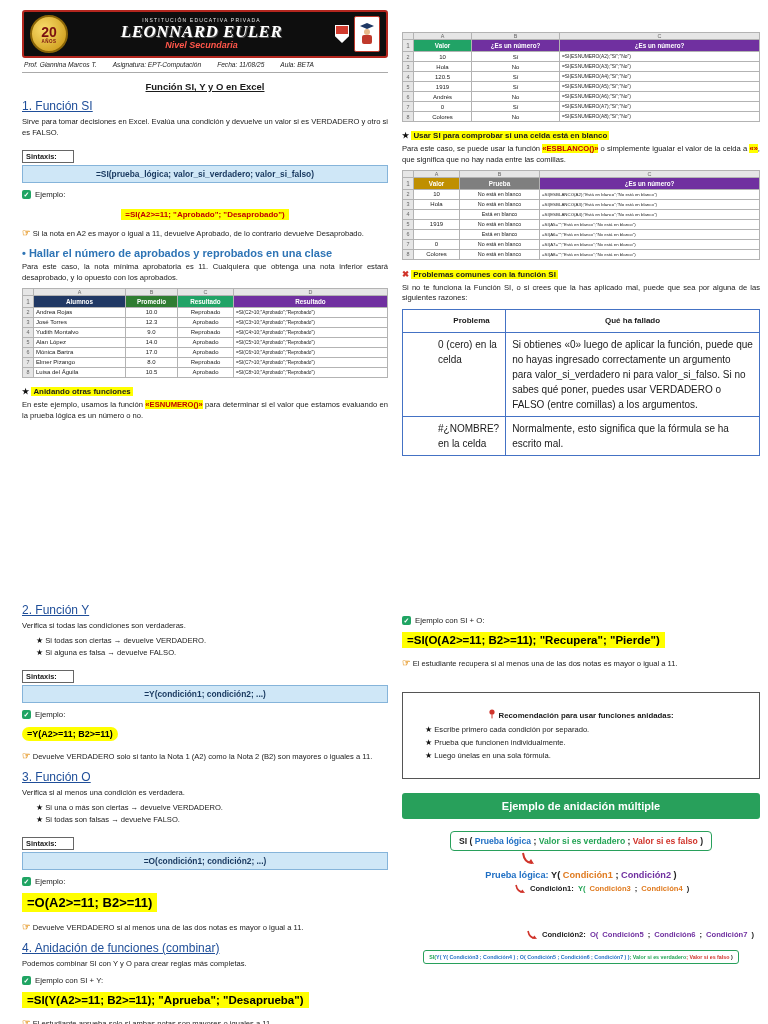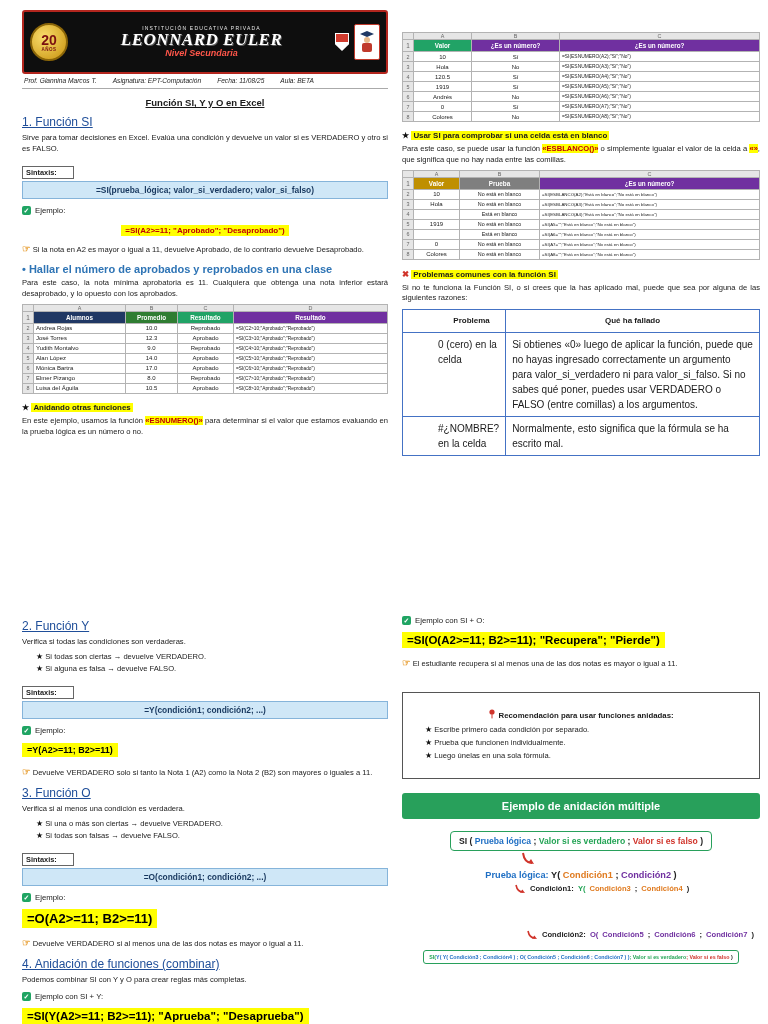--- a/index.html
+++ b/index.html
@@ -4,21 +4,21 @@
 <style>
   * { box-sizing: border-box; }
   body { margin:0; background:#ffffff; font-family:"Liberation Sans", sans-serif; }
   .page { position:relative; width:768px; height:1024px; background:#fff; overflow:hidden; outline:1px solid #d9d9d9; color:#1a1a1a; }
   .col { position:absolute; top:0; }
   .col-left  { left:22px;  width:366px; top:10px; }
   .col-right { left:402px; width:358px; top:28px; }
   .sp { width:100%; }
 
   
-  .banner { height:64px; background:#0e0e0e; border:2px solid #b3261e; border-radius:3px;
+  .banner { height:48px; background:#0e0e0e; border:2px solid #b3261e; border-radius:3px;
             display:flex; align-items:center; padding:0 6px; gap:8px; }
   .badge { width:38px; height:38px; border-radius:50%; flex:0 0 auto;
            background:radial-gradient(circle at 35% 35%, #f9dc6b, #c8920e);
            border:2px solid #8a6508; display:flex; flex-direction:column; align-items:center; justify-content:center;
            color:#7a1010; font-weight:bold; }
   .badge .n { font-size:14px; line-height:1; }
   .badge .a { font-size:4.5px; text-transform:uppercase; letter-spacing:.5px; }
   .b-center { flex:1; text-align:center; color:#fff; line-height:1.05; }
   .inst { font-size:5px; letter-spacing:1.2px; color:#e8e8e8; }
   .school { font-size:17px; font-weight:bold; font-style:italic; font-family:"Liberation Serif", serif;
@@ -41,21 +41,21 @@
   .sintax-label { display:inline-block; border:1px solid #666; background:#fff; padding:1px 16px 1px 3px;
                   font-size:7.4px; font-weight:bold; margin-bottom:2px; }
   .syntax-bar { background:#cfe7f7; border:1px solid #85b4da; color:#17375e; font-weight:bold;
                 font-size:8.4px; text-align:center; padding:3px 0; }
   .ej { display:flex; align-items:center; gap:4px; font-size:7.8px; margin:7px 0 4px; }
   .chk-icon { display:inline-block; width:9px; height:9px; background:#1fa463; color:#fff; border-radius:2px;
               font-size:7px; line-height:9px; text-align:center; font-weight:bold; flex:0 0 auto; }
   .center-wrap { text-align:center; margin:3px 0; }
   .hl-red { display:inline-block; background:#ffff00; color:#c00000; font-weight:bold; font-size:8px; padding:1px 4px; }
   .hl-big { display:inline-block; background:#ffff00; color:#000; font-weight:bold; padding:2px 5px; margin:3px 0; }
-  .sz9  { font-size:9px; }  .sz12 { font-size:11.5px; }  .sz13 { font-size:13px; }
+  .sz9  { font-size:9px;border-radius:7px; }  .sz12 { font-size:11.5px; }  .sz13 { font-size:13px; }
   .note { font-size:7.6px; line-height:1.42; margin:5px 0; }
   .ptr  { color:#e8a33d; font-size:9.5px; font-weight:bold; }
   .blue-h { color:#2e74b5; font-weight:bold; font-size:11px; margin:8px 0 3px; }
   .blue-b { color:#2e74b5; }
   .star-h { font-size:7.9px; font-weight:bold; margin:9px 0 4px; }
   .star  { font-size:8px; color:#111; }
   .hl-y  { background:#ffff00; padding:0 2px; }
   .code-y{ background:#ffff00; color:#c00000; font-weight:bold; }
   .bullets { margin:2px 0 2px 14px; }
   .bullet-line { font-size:7.6px; line-height:1.5; }

